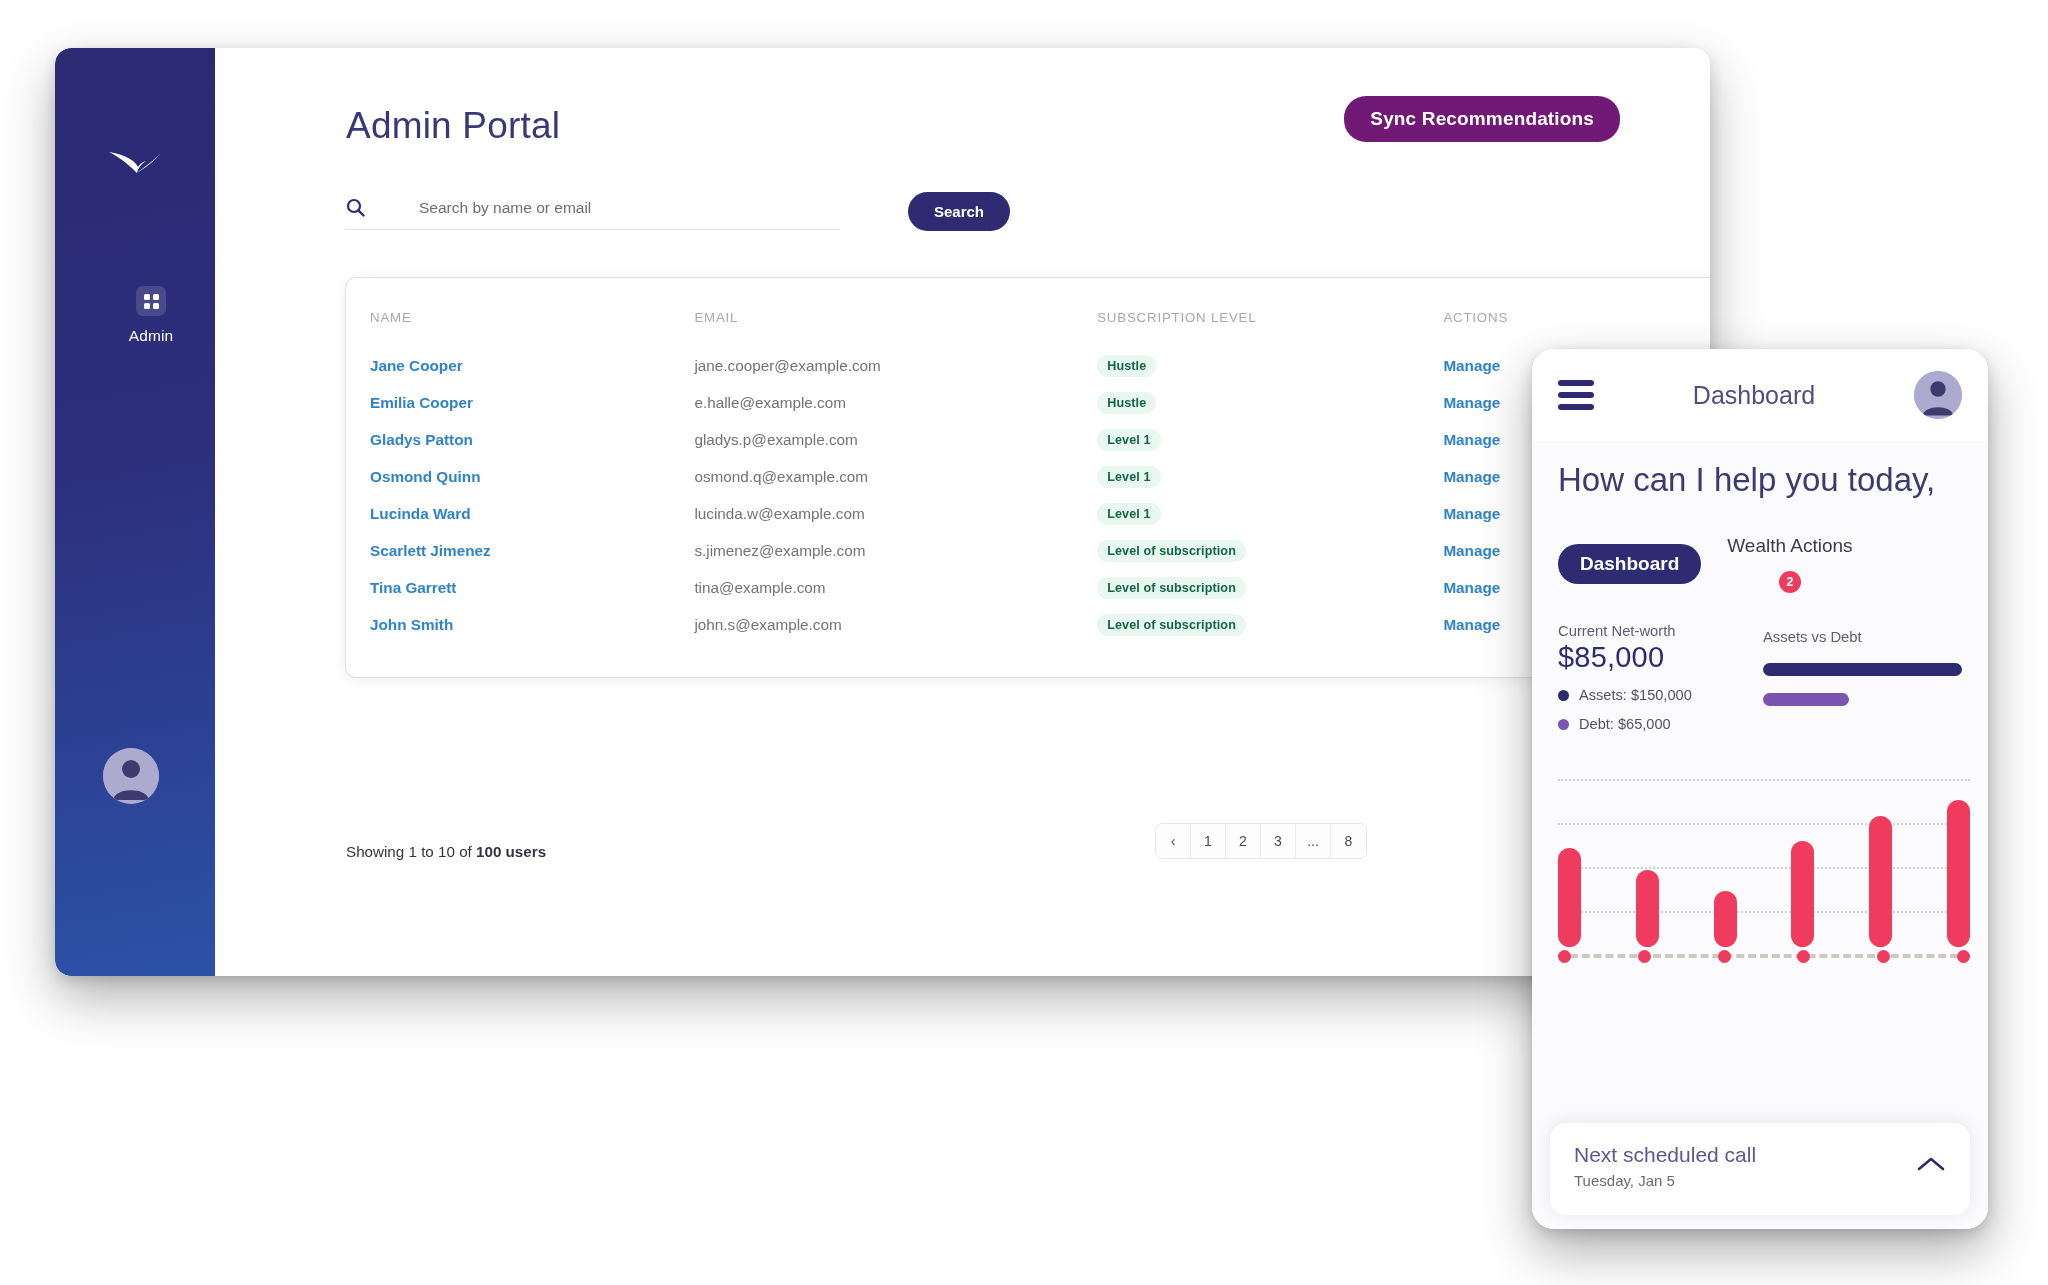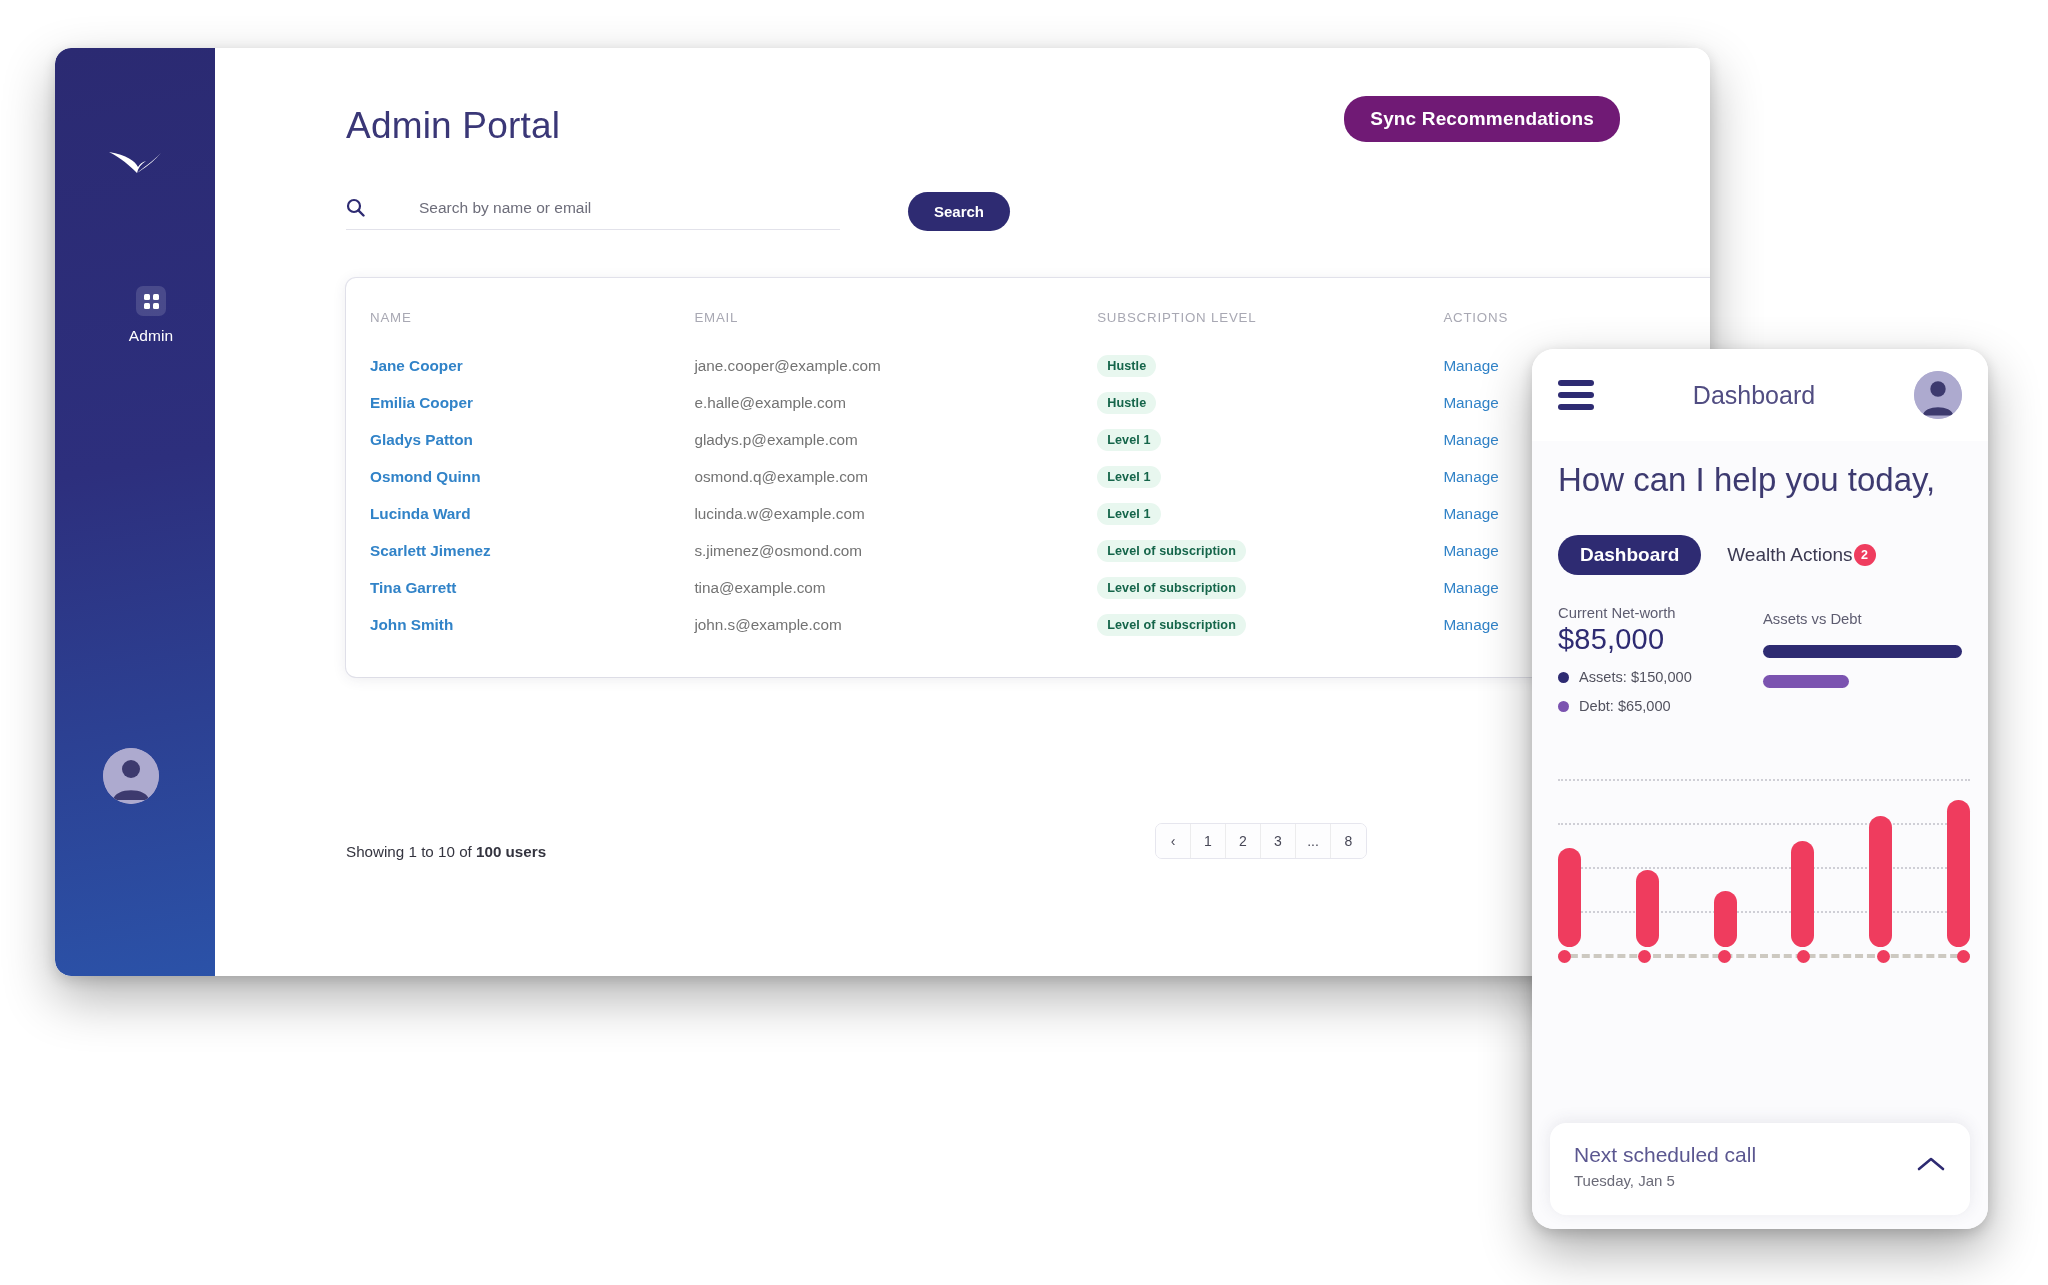--- a/index.html
+++ b/index.html
@@ -108,21 +108,21 @@
   .col-email  { width: 370px; }
   .col-sub    { width: 318px; }
   .col-act    { width: 300px; }
   .cell-name a { color:#3183c8; font-weight: 700; text-decoration:none; cursor:pointer; }
   .cell-email { color:#737373; }
   .badge {
     display:inline-block; background:#e8f7ef; color:#15654a;
     font-size: 12.6px; font-weight: 700; border-radius: 11px;
     padding: 4px 10px; letter-spacing: .1px;
   }
-  .cell-action a { color:#3183c8; font-weight:400; text-decoration:none; cursor:pointer;margin-top:44px; }
+  .cell-action a { color:#3183c8; font-weight:700; text-decoration:none; cursor:pointer;margin-top:44px; }
 
   .showing {
     position:absolute; left: 131px; top: 795px;
     font-size: 15.2px; color:#34343f;
   }
   .showing b { font-weight:700; }
 
   .pagination {
     position:absolute; left: 940px; top: 775px;
     display:flex; border:1px solid #e6e6ee; border-radius: 7px; overflow:hidden;
@@ -152,21 +152,21 @@
   .phone-title { font-size: 25px; color:#514d82; font-weight:400; }
   .phone-avatar { width:48px; height:48px; border-radius:50%; background:#adaacf; overflow:hidden; }
 
   .phone-body { padding: 8px 26px 0 26px; background:#fbfbfd; height: 788px; position:relative; }
   .greeting { font-size: 33px; line-height: 1.28; color:#3d3a70; font-weight: 400; padding-top: 10px; }
   .tabs { display:flex; align-items:center; gap: 26px; margin-top: 34px; }
   .tab-active {
     background:#2e2b72; color:#fff; font-size:19px; font-weight:700;
     border-radius: 20px; padding: 9px 22px; cursor:pointer;
   }
-  .tab-inactive { display:flex; align-items:center; gap:1px; font-size:19px; color:#3c3a52; cursor:pointer; }
+  .tab-inactive { display:flex; align-items:center; gap:14px; font-size:19px; color:#3c3a52; cursor:pointer;flex-direction:column; }
   .tab-badge {
     background:#ef3c5e; color:#fff; font-size: 12.5px; font-weight:700;
     width: 22px; height:22px; border-radius:50%;
     display:flex; align-items:center; justify-content:center;
   }
 
   .networth-row { display:flex; margin-top: 30px; }
   .networth-left { width: 205px; }
   .nw-label { font-size: 14.8px; color:#5d5c70; }
   .nw-value { font-size: 29px; font-weight:400; color:#2e2b72; margin-top: 2px; letter-spacing:.2px; }
@@ -291,21 +291,21 @@
                 <td class="col-act cell-action"><a>Manage</a></td>
               </tr>
               <tr>
                 <td class="col-name cell-name"><a>Lucinda Ward</a></td>
                 <td class="col-email cell-email">lucinda.w@example.com</td>
                 <td class="col-sub"><span class="badge">Level 1</span></td>
                 <td class="col-act cell-action"><a>Manage</a></td>
               </tr>
               <tr>
                 <td class="col-name cell-name"><a>Scarlett Jimenez</a></td>
-                <td class="col-email cell-email">s.jimenez@osmond.com</td>
+                <td class="col-email cell-email">s.jimenez@example.com</td>
                 <td class="col-sub"><span class="badge">Level of subscription</span></td>
                 <td class="col-act cell-action"><a>Manage</a></td>
               </tr>
               <tr>
                 <td class="col-name cell-name"><a>Tina Garrett</a></td>
                 <td class="col-email cell-email">tina@example.com</td>
                 <td class="col-sub"><span class="badge">Level of subscription</span></td>
                 <td class="col-act cell-action"><a>Manage</a></td>
               </tr>
               <tr>

